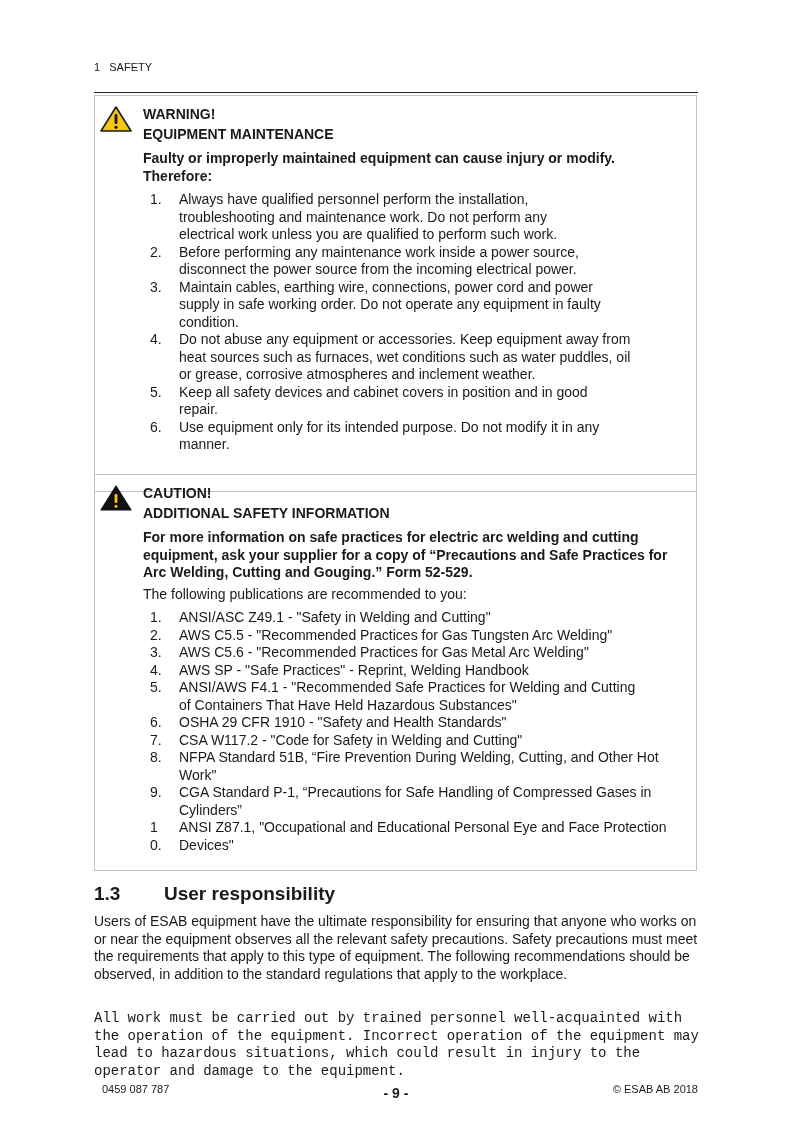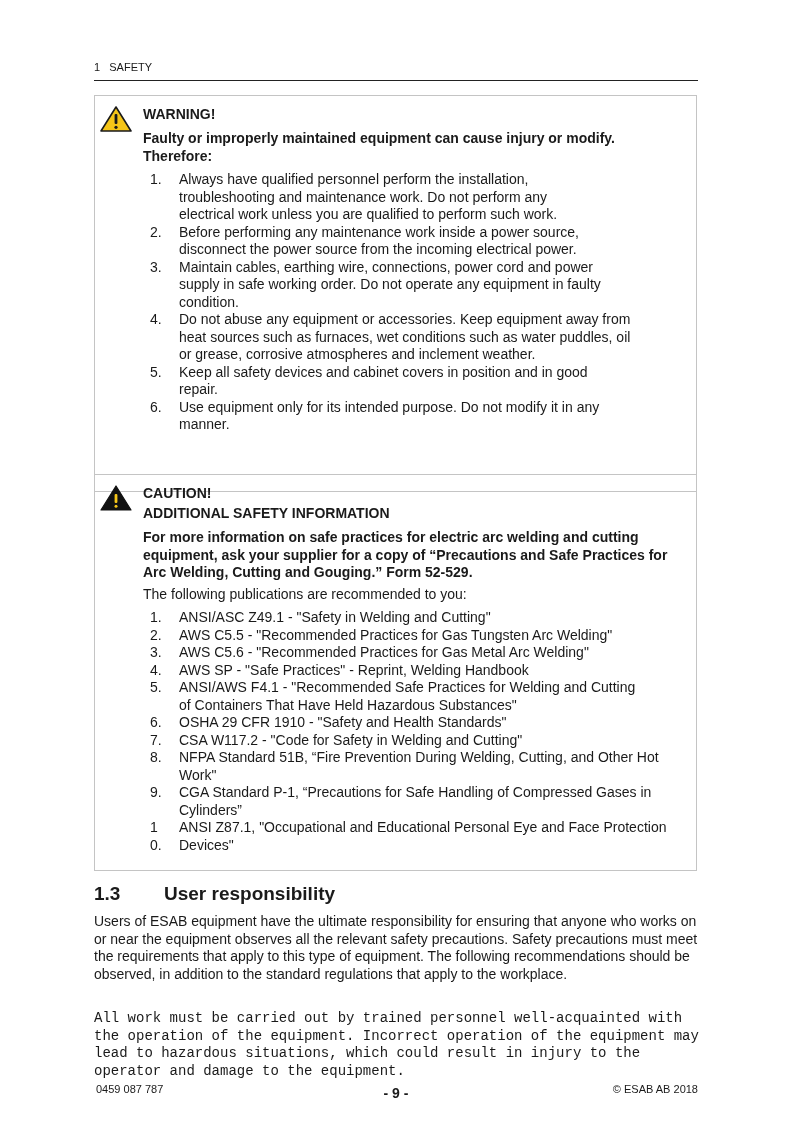--- a/index.html
+++ b/index.html
@@ -1,56 +1,57 @@
 <!DOCTYPE html>
 <html><head>
 <meta charset="utf-8">
 <style>
   html, body { margin:0; padding:0; background:#ffffff; }
   body { width:793px; height:1122px; position:relative; font-family:"Liberation Sans", sans-serif; color:#1a1a1a; overflow:hidden; }
-  .header { position:absolute; left:94px; top:61px; width:604px; font-size:11px; line-height:13px; padding-bottom:6px; border-bottom:1.5px solid #222; }
+  .header { position:absolute; left:94px; top:61px; width:604px; font-size:11px; line-height:13px; padding-bottom:18px; border-bottom:1.5px solid #222; }
   .box { position:absolute; left:94px; width:603px; border:1.5px solid #c4c4c4; box-sizing:border-box; }
   .box1 { top:95px; height:397px; }
   .box2 { top:474px; height:397px; }
   .icon { position:absolute; left:5px; top:10px; width:32px; height:26px; }
   .content { position:absolute; left:48px; right:10px; }
   .box1 .content { top:8px; }
   .box2 .content { top:8px; }
   .title { font-weight:bold; font-size:14px; line-height:20px; }
   .lead { font-weight:bold; font-size:14px; line-height:17.5px; margin-top:6px; }
   .para { font-size:14px; line-height:17.5px; margin-top:4px; }
   ol.num { list-style:none; margin:6px 0 0 0; padding:0; font-size:14px; line-height:17.5px; }
   ol.num li { position:relative; padding-left:36px; }
   ol.num li .n { position:absolute; left:7px; top:0; }
   ol.num li .n2 { position:absolute; left:7px; top:17.5px; }
   .section { position:absolute; left:94px; top:882px; font-size:19px; font-weight:bold; line-height:24px; }
   .section .sn { display:inline-block; width:70px; }
   .body-para { position:absolute; left:94px; width:606px; font-size:14px; line-height:17.5px; }
   .bp1 { top:913px; }
   .bp2 { top:1010px;font-family:Liberation Mono, monospace; }
   .footer { position:absolute; top:1083px; left:94px; width:604px; font-size:11px; }
-  .footer .left { position:absolute; left:2px; top:0; }
+  .footer .left { position:absolute; left:8px; top:0; }
   .footer .center { position:absolute; left:0; width:100%; text-align:center; top:2px; font-size:14px; font-weight:bold; }
   .footer .right { position:absolute; right:0; top:0; }
 </style>
 </head>
 <body>
 
 <div class="header">
   <span style="white-space:pre">1   SAFETY</span>
 </div>
 
 <div class="box box1">
   <svg class="icon" viewBox="0 0 32 26">
     <polygon points="16,1 31,25 1,25" fill="#f5c518" stroke="#1a1a1a" stroke-width="1.6" stroke-linejoin="round"></polygon>
     <rect x="14.6" y="8" width="2.8" height="10" rx="1" fill="#1a1a1a"></rect>
     <circle cx="16" cy="21.3" r="1.6" fill="#1a1a1a"></circle>
   </svg>
   <div class="content">
     <div class="title">WARNING!</div>
+    <div class="title">EQUIPMENT MAINTENANCE</div>
     <div class="lead" style="width:500px">Faulty or improperly maintained equipment can cause injury or modify. Therefore:</div>
     <ol class="num" style="width:460px">
       <li><span class="n">1.</span><span>Always have qualified personnel perform the installation, troubleshooting and maintenance work. Do not perform any electrical work unless you are qualified to perform such work.</span></li>
       <li><span class="n">2.</span><span>Before performing any maintenance work inside a power source, disconnect the power source from the incoming electrical power.</span></li>
       <li><span class="n">3.</span><span>Maintain cables, earthing wire, connections, power cord and power supply in safe working order. Do not operate any equipment in faulty condition.</span></li>
       <li style="width:465px"><span class="n">4.</span><span>Do not abuse any equipment or accessories. Keep equipment away from heat sources such as furnaces, wet conditions such as water puddles, oil or grease, corrosive atmospheres and inclement weather.</span></li>
       <li><span class="n">5.</span><span>Keep all safety devices and cabinet covers in position and in good repair.</span></li>
       <li><span class="n">6.</span><span>Use equipment only for its intended purpose. Do not modify it in any manner.</span></li>
     </ol>
   </div>

